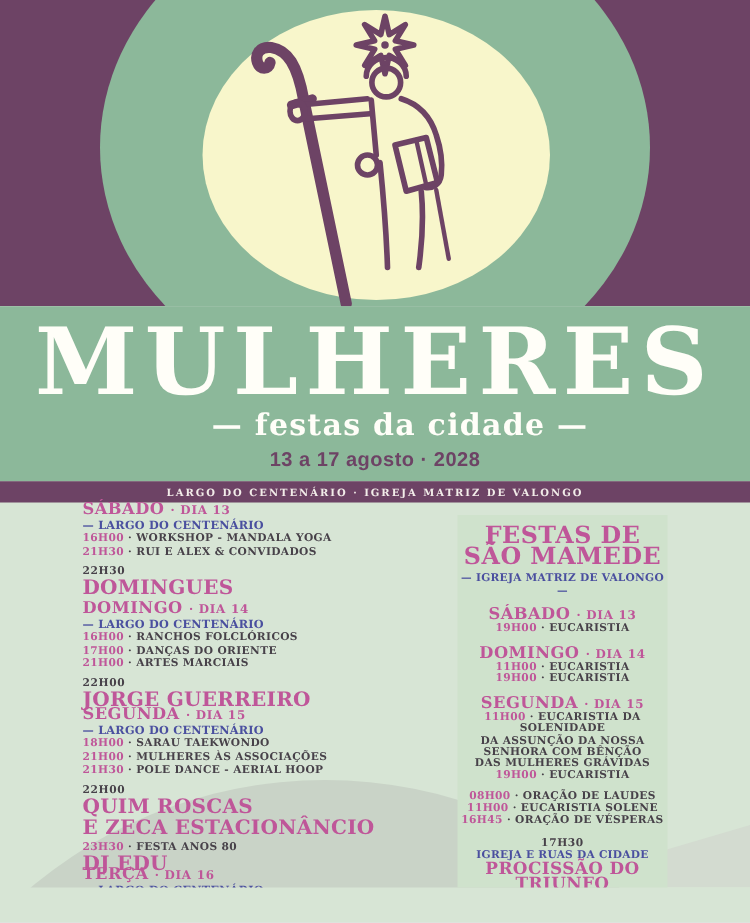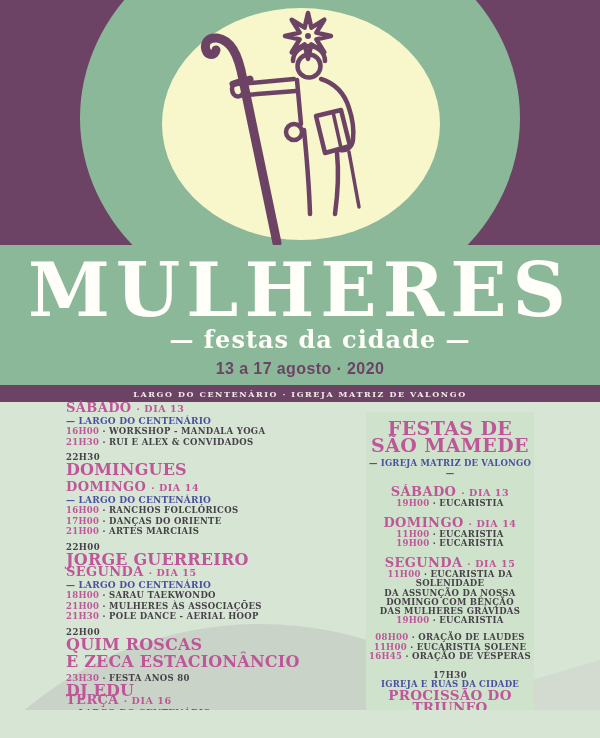--- a/index.html
+++ b/index.html
@@ -109,21 +109,21 @@
       <path d="M 304 130 C 307 160 309 182 310 214" stroke-width="4.5"></path>
       <path d="M 337 153 C 339 173 338 192 335 214" stroke-width="4.5"></path>
 
       <path d="M 349 152 L 359 207" stroke-width="3.5"></path>
     </g>
   </svg>
 
   <div class="title-band">
     <div class="valongo">MULHERES</div>
     <div class="festas">— festas da cidade —</div>
-    <div class="dates">13 a 17 agosto · 2020</div>
+    <div class="dates">13 a 17 agosto · 2028</div>
   </div>
 
   <div class="venue-band">
     <span>LARGO DO CENTENÁRIO · IGREJA MATRIZ DE VALONGO</span>
   </div>
 
   <div class="body">
     <div class="dome"></div>
     <div class="corner-shape"></div>
     <div class="panel"></div>
@@ -243,21 +243,21 @@
       <div class="r-group">
         <div class="r-day">
           <span>SEGUNDA</span>
           <span class="dia">· DIA 15</span>
         </div>
         <div class="r-ev">
           <span class="t">11H00</span>
           <span>· EUCARISTIA DA SOLENIDADE</span>
         </div>
         <div class="r-cont">DA ASSUNÇÃO DA NOSSA</div>
-        <div class="r-cont">DOMINGO COM BÊNÇÃO</div>
+        <div class="r-cont">SENHORA COM BÊNÇÃO</div>
         <div class="r-cont">DAS MULHERES GRÁVIDAS</div>
         <div class="r-ev">
           <span class="t">19H00</span>
           <span>· EUCARISTIA</span>
         </div>
       </div>
 
       <div class="r-group">
         <div class="r-ev">
           <span class="t">08H00</span>

